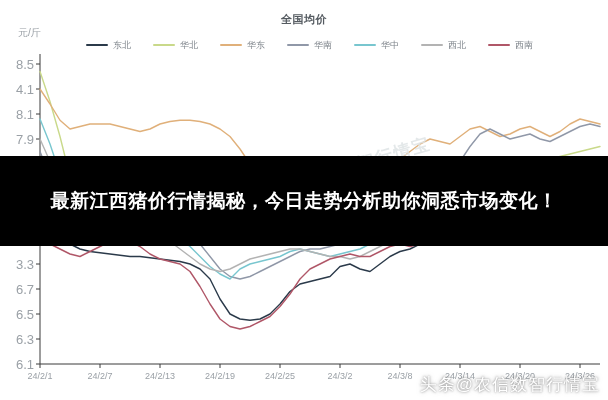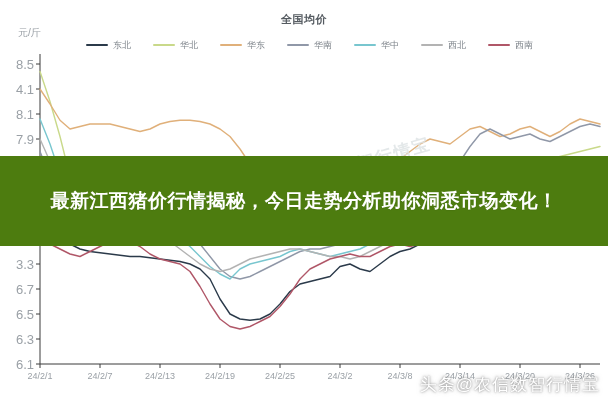--- a/index.html
+++ b/index.html
@@ -49,21 +49,21 @@
     position:absolute;left:300px;top:150px;
     font-size:17px;color:#dfe4e6;font-weight:bold;
     transform:rotate(-16deg);letter-spacing:2px;
     white-space:nowrap;pointer-events:none;opacity:.85;
   }
   .plot-watermark.two{left:248px;top:184px;font-size:15px;opacity:.7;}
 
   
   .banner{
     position:absolute;left:0;top:156px;width:608px;height:90px;
-    background:#4d7c0f;
+    background:#000000;
     display:flex;align-items:center;justify-content:center;
     z-index:5;
   }
   .banner-text{
     font-size:19px;font-weight:bold;color:#ffffff;
     line-height:30px;text-align:center;width:538px;
     letter-spacing:.5px;
     text-shadow:0 1px 1px rgba(0,0,0,.06);
   }
 

